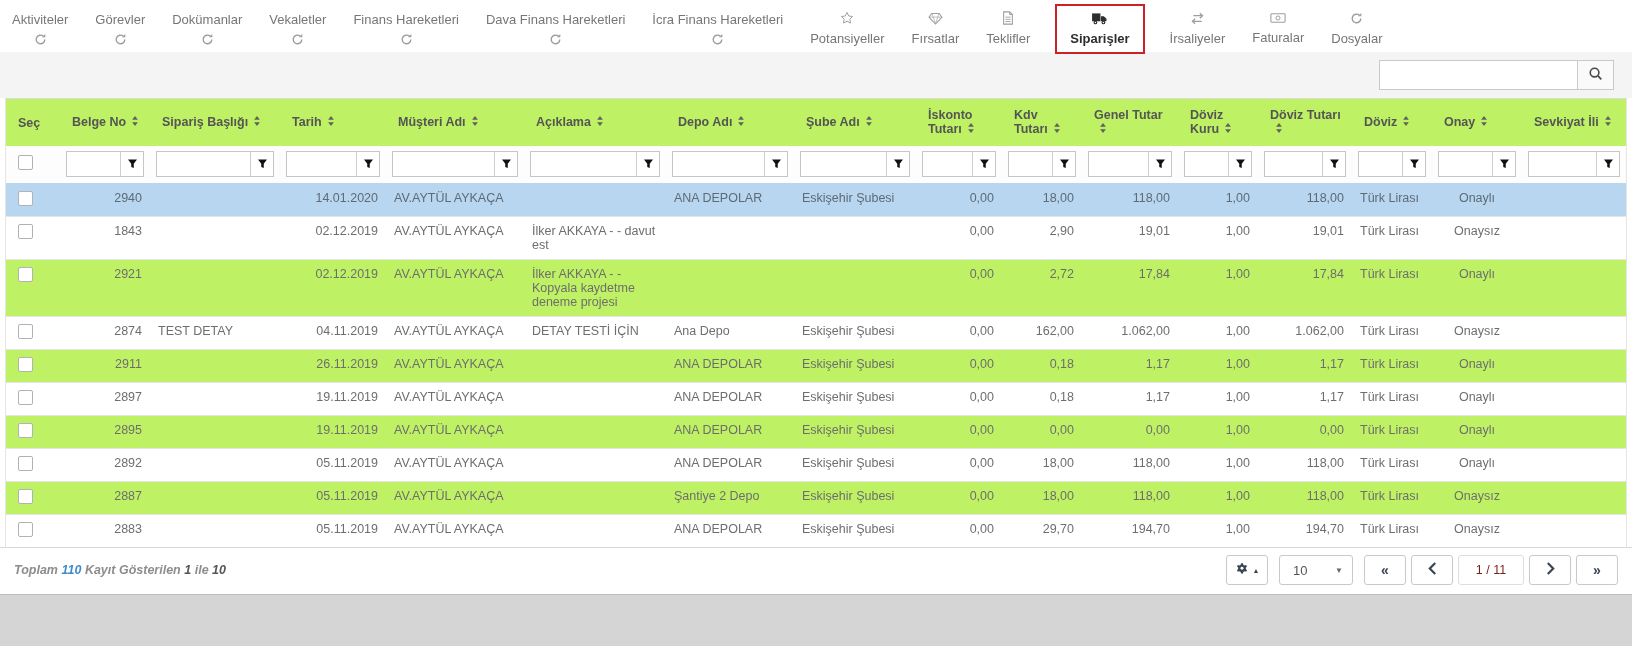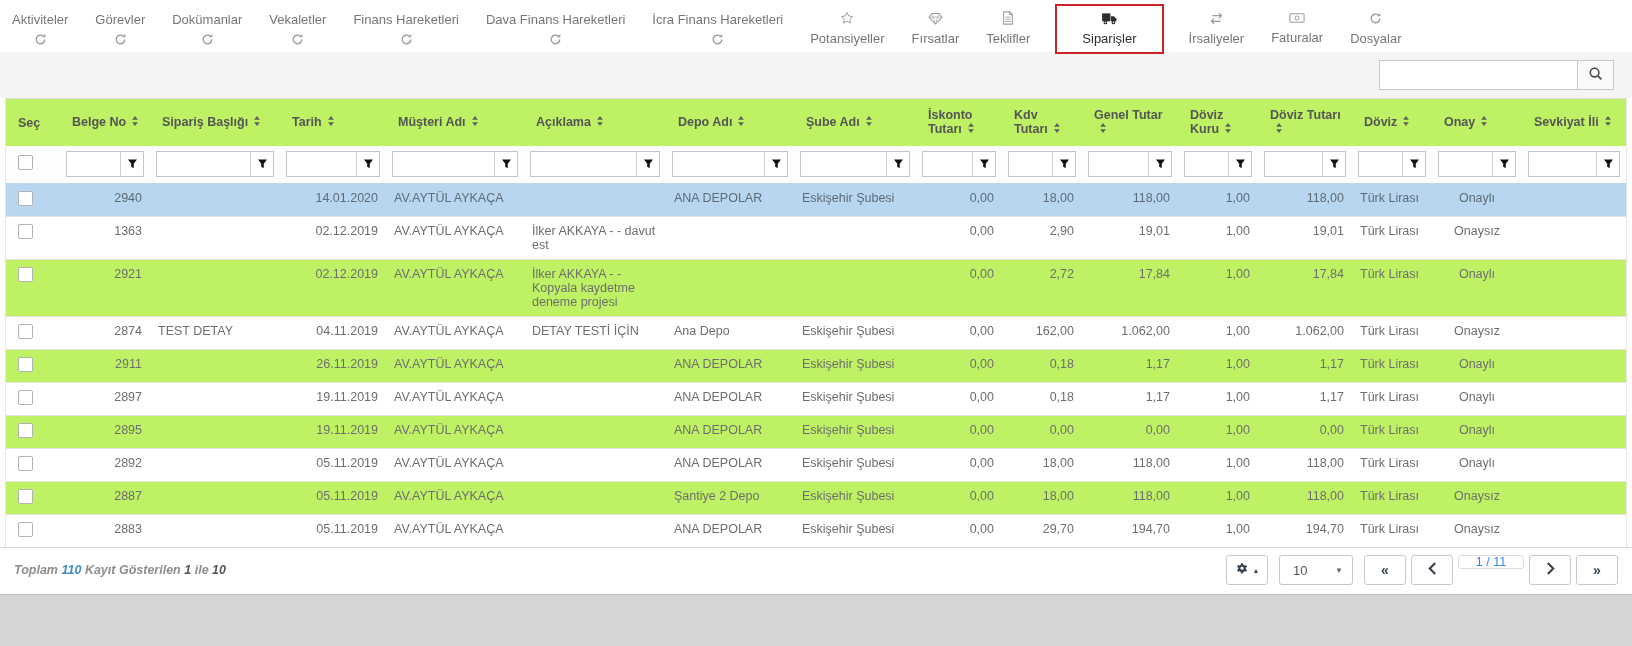--- a/index.html
+++ b/index.html
@@ -18,22 +18,22 @@
   .win-btn { background:none; border:none; width:30px; height:24px; cursor:pointer;
              color:#2f2f2f; font-size:15px; font-weight:bold; display:inline-flex;
              align-items:center; justify-content:center; border-left:1px solid #f0f0f0; }
 
   
   .tabs { display:flex; align-items:center; gap:27px; padding:11px 12px 6px; }
   .tabs.row2 { padding:9px 12px 12px; border-bottom:1px solid #e0e0e0; }
   .tab { display:inline-flex; align-items:center; gap:6px; color:#76767a; font-size:13px;
          cursor:pointer; white-space:nowrap;flex-direction:column; }
   .tab .ticon { color:#9d9d9d; display:inline-flex; line-height:0; }
-  .tab.active { font-weight:normal; color:#2e2e2e; border:2px solid #cb2228;
-                padding:6px 25px; margin:-8px -2px; }
+  .tab.active { font-weight:bold; color:#2e2e2e; border:2px solid #cb2228;
+                padding:6px 13px; margin:-8px -2px; }
   .tab.active .ticon { color:#2e2e2e; }
 
   
   .search-strip { height:46px; background:#f4f4f4; display:flex; align-items:center;
                   justify-content:flex-end; padding:0 18px; }
   .search-box { display:flex; height:30px; }
   .search-box input { width:198px; height:30px; border:1px solid #c9c9c9; border-right:none;
                       padding:0 8px; font-size:12.5px; color:#555; background:#fff; outline:none; }
   .search-btn { width:37px; height:30px; border:1px solid #c9c9c9; background:#fafafa;
                 color:#4a4a4a; cursor:pointer; display:flex; align-items:center; justify-content:center; }
@@ -74,23 +74,23 @@
   .summary .dark { color:#555; }
   .pager { display:flex; align-items:center; gap:11px; }
   .pbtn { min-width:42px; height:30px; background:#fff; border:1px solid #c9c9c9;
           border-radius:3px; cursor:pointer; display:inline-flex; align-items:center;
           justify-content:center; color:#3a4553; font-size:14px; font-weight:bold; gap:4px; }
   .pgroup { display:flex; gap:5px; }
   .pagesize { width:74px; height:30px; background:#fff; border:1px solid #c9c9c9; border-radius:3px;
               display:flex; align-items:center; justify-content:space-between; padding:0 9px 0 13px;
               font-size:13px; color:#555; cursor:pointer; }
   .pagesize .caret { font-size:8px; color:#666; }
-  .page-indicator { width:66px; height:14px; border:1px solid #dedede; border-radius:3px;
+  .page-indicator { width:66px; height:30px; border:1px solid #dedede; border-radius:3px;
                     background:#fff; display:flex; align-items:center; justify-content:center;
-                    color:#3b82f6; font-size:12.5px; }
+                    color:#7f1d1d; font-size:12.5px; }
   .gear-caret { font-size:7px; color:#444; }
 </style>
 </head>
 <body>
 
 <div class="panel">
 
 
   <div class="tabs" id="tabs-row1">
       <div class="tab">
@@ -489,21 +489,21 @@
             <td class="cell-kdv_tutari al-r">18,00</td>
             <td class="cell-genel_tutar al-r">118,00</td>
             <td class="cell-doviz_kuru al-r">1,00</td>
             <td class="cell-doviz_tutari al-r">118,00</td>
             <td class="cell-doviz">Türk Lirası</td>
             <td class="cell-onay al-c">Onaylı</td>
             <td class="cell-sevkiyat_ili"></td>
           </tr>
           <tr class="">
             <td class="cell-sec"><span class="cb"></span></td>
-            <td class="cell-belge_no al-r">1363</td>
+            <td class="cell-belge_no al-r">1843</td>
             <td class="cell-siparis_basligi"></td>
             <td class="cell-tarih al-r">02.12.2019</td>
             <td class="cell-musteri_adi">AV.AYTÜL AYKAÇA</td>
             <td class="cell-aciklama">İlker AKKAYA - - davut est</td>
             <td class="cell-depo_adi"></td>
             <td class="cell-sube_adi"></td>
             <td class="cell-iskonto_tutari al-r">0,00</td>
             <td class="cell-kdv_tutari al-r">2,90</td>
             <td class="cell-genel_tutar al-r">19,01</td>
             <td class="cell-doviz_kuru al-r">1,00</td>

